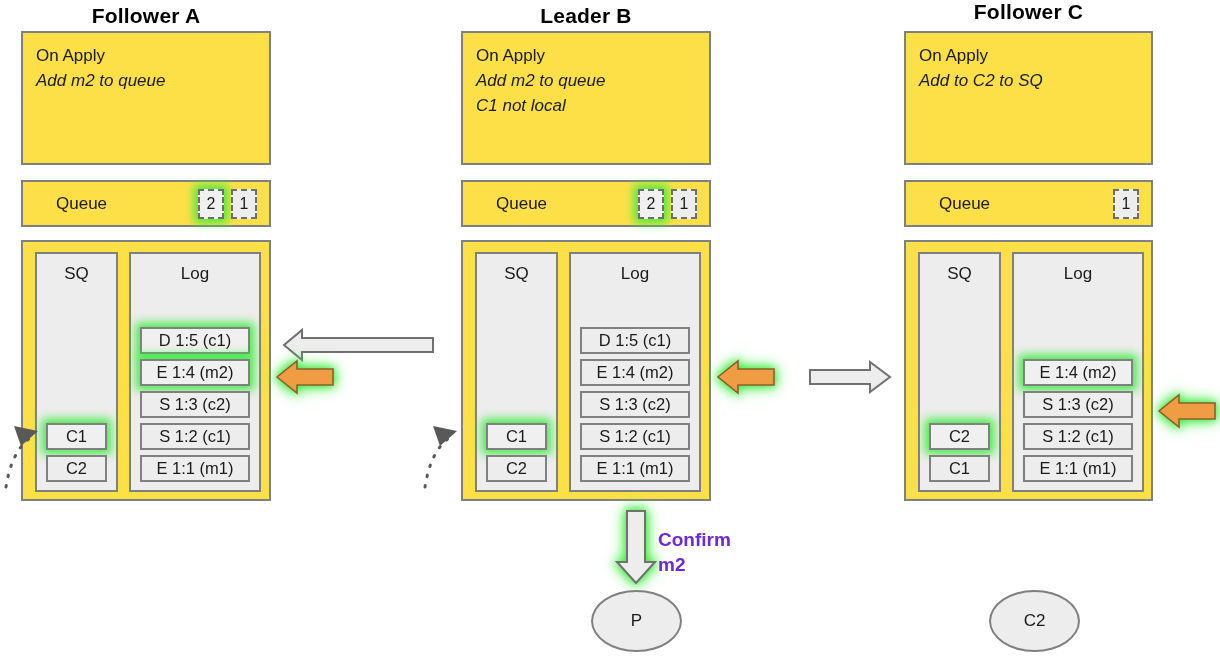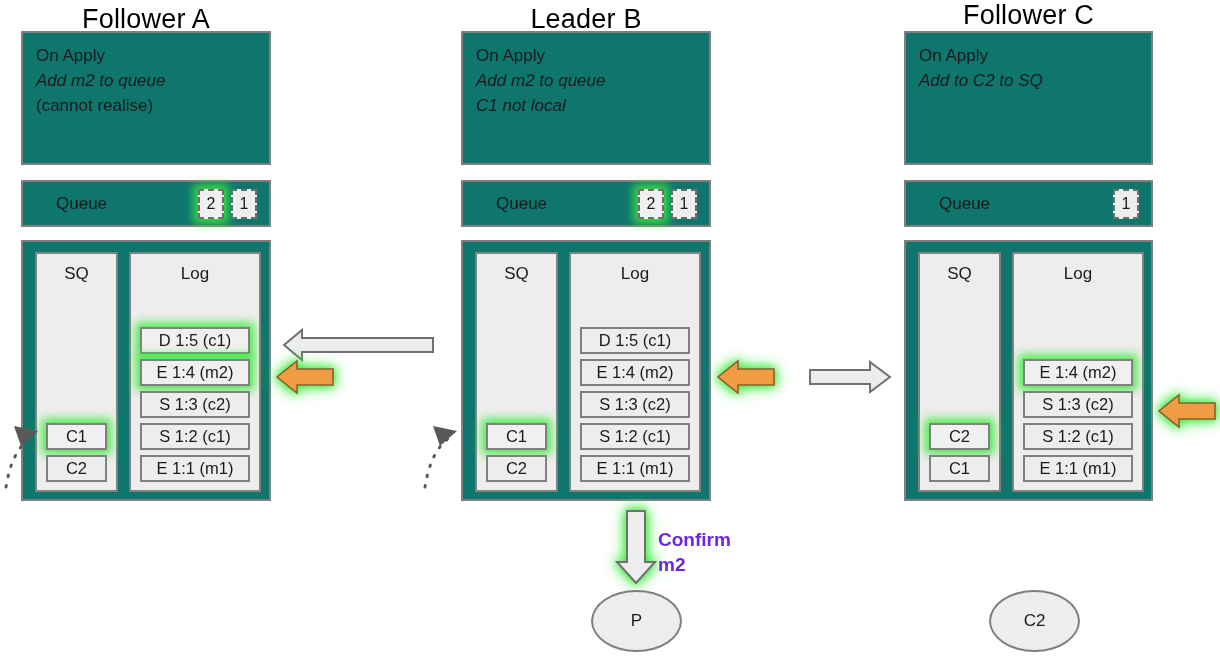--- a/index.html
+++ b/index.html
@@ -14,29 +14,29 @@
     font-family: "Liberation Sans", sans-serif;
     color: #1a1a1a;
     overflow: hidden;
   }
   .node {
     position: absolute;
     box-sizing: border-box;
   }
   
   .col-title {
-    font-size: 27px;
-    font-weight: normal;
+    font-size: 21px;
+    font-weight: bold;
     text-align: center;
     color: #000000;
     letter-spacing: 0.2px;
   }
   
   .panel {
-    background: #0f766e;
+    background: #fde047;
     border: 2px solid #808080;
     box-sizing: border-box;
   }
   
   .apply-box {
     padding: 10px 12px 8px 13px;
     font-size: 17px;
     line-height: 25px;
   }
   .apply-box .ln {
@@ -146,21 +146,20 @@
   }
 </style>
 </head>
 <body>
 
 <div class="node col-title" style="left:21px; top:4px; width:250px;">Follower A</div>
 
 <div class="node panel apply-box" style="left:21px; top:31px; width:250px; height:134px;">
   <div class="ln">On Apply</div>
   <div class="ln it">Add m2 to queue</div>
-  <div class="ln">(cannot realise)</div>
 </div>
 
 <div class="node panel queue-bar" style="left:21px; top:180px; width:250px; height:47px;">
   <span class="queue-label">Queue</span>
   <span class="queue-items">
     <span class="q-item glow">2</span>
     <span class="q-item">1</span>
   </span>
 </div>
 

